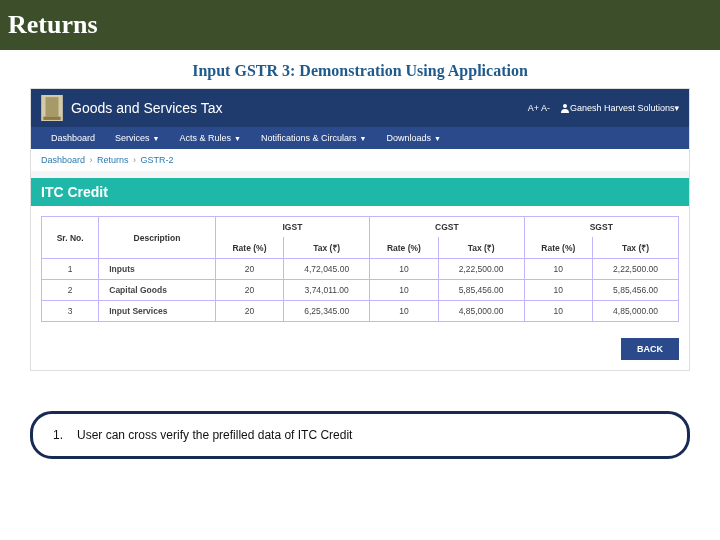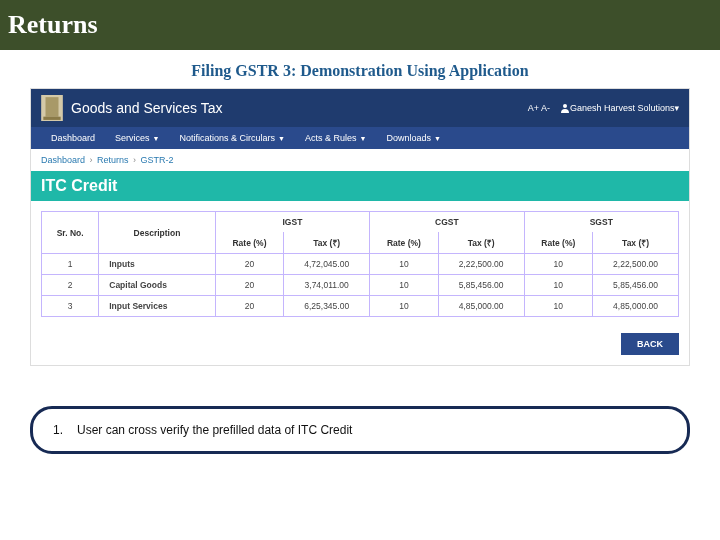--- a/index.html
+++ b/index.html
@@ -18,21 +18,21 @@
   .user-badge { font-size: 9px; display: flex; align-items: center; }
   
   .nav-bar { background: #2a4a8c; display: flex; padding: 0 10px; }
   .nav-item { color: #fff; font-size: 9px; padding: 6px 10px; display: flex; align-items: center; gap: 3px; cursor: pointer; }
   .chevron { font-size: 7px; }
   
   .breadcrumb { background: #fff; padding: 6px 10px; font-size: 9px; color: #2a7ab0; }
   .breadcrumb span { margin-right: 2px; }
   .breadcrumb .sep { color: #888; }
   
-  .section-banner { background: #1fb8a8; color: #fff; font-size: 16px; font-weight: bold; padding: 6px 10px; }
+  .section-banner { background: #1fb8a8; color: #fff; font-size: 14px; font-weight: bold; padding: 6px 10px; margin-top: 7px; }
   
   .table-area { background: #fff; padding: 10px; }
   table { width: 100%; border-collapse: collapse; font-size: 8.5px; }
   th, td { border: 1px solid #c4b5fd; padding: 5px 4px; text-align: center; vertical-align: middle; }
   th { background: #fff; font-weight: bold; color: #333; }
   thead tr:first-child th { border-bottom: none; }
   thead tr:last-child th { border-top: none; }
   td { color: #444; }
   td:nth-child(2) { text-align: left; padding-left: 10px; font-weight: bold; }
   
@@ -41,21 +41,21 @@
   
   .callout { margin: 40px 30px 0; border: 3px solid #172a54; border-radius: 22px; padding: 14px 20px; display: flex; align-items: center; gap: 14px; }
   .callout-num { font-size: 12px; color: #111; }
   .callout-text { font-size: 12px; color: #111; text-align: right; }
 </style>
 </head>
 <body>
 
 <div class="slide-title-bar">Returns</div>
 
-<div class="subtitle">Filing GSTR 3: Demonstration Using Application</div>
+<div class="subtitle">Input GSTR 3: Demonstration Using Application</div>
 
 <div class="app-wrapper">
 
   <div class="gst-header">
     <svg class="gst-emblem" viewBox="0 0 20 24">
       <rect x="0" y="0" width="20" height="24" fill="#d4c9a8"></rect>
       <rect x="4" y="2" width="12" height="18" fill="#a89968"></rect>
       <rect x="2" y="20" width="16" height="3" fill="#8a7a48"></rect>
     </svg>
     <div class="gst-title">Goods and Services Tax</div>
@@ -75,25 +75,25 @@
 
   <div class="nav-bar">
     <div class="nav-item">
       <span>Dashboard</span>
     </div>
     <div class="nav-item">
       <span>Services</span>
       <span class="chevron">▼</span>
     </div>
     <div class="nav-item">
-      <span>Notifications &amp; Circulars</span>
+      <span>Acts &amp; Rules</span>
       <span class="chevron">▼</span>
     </div>
     <div class="nav-item">
-      <span>Acts &amp; Rules</span>
+      <span>Notifications &amp; Circulars</span>
       <span class="chevron">▼</span>
     </div>
     <div class="nav-item">
       <span>Downloads</span>
       <span class="chevron">▼</span>
     </div>
   </div>
 
   <div class="breadcrumb">
     <span>Dashboard</span>

